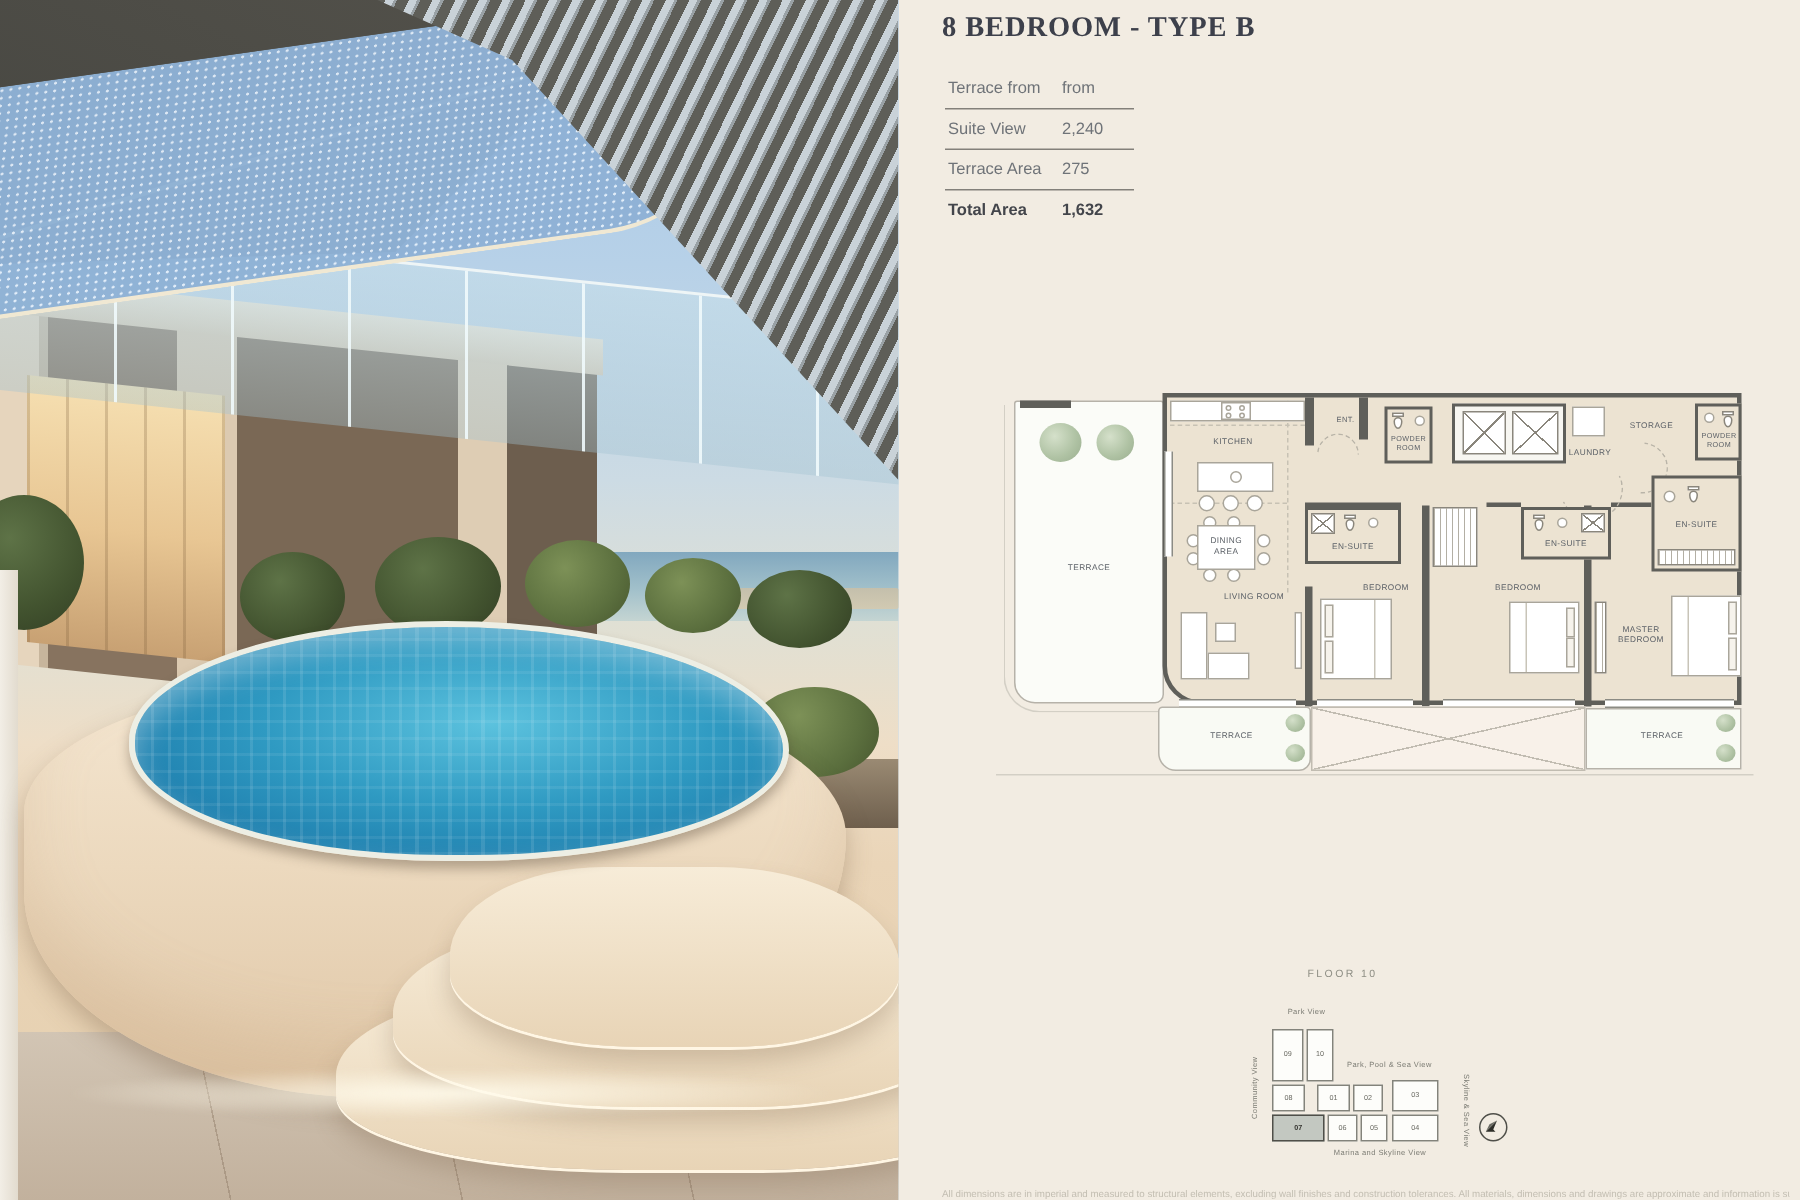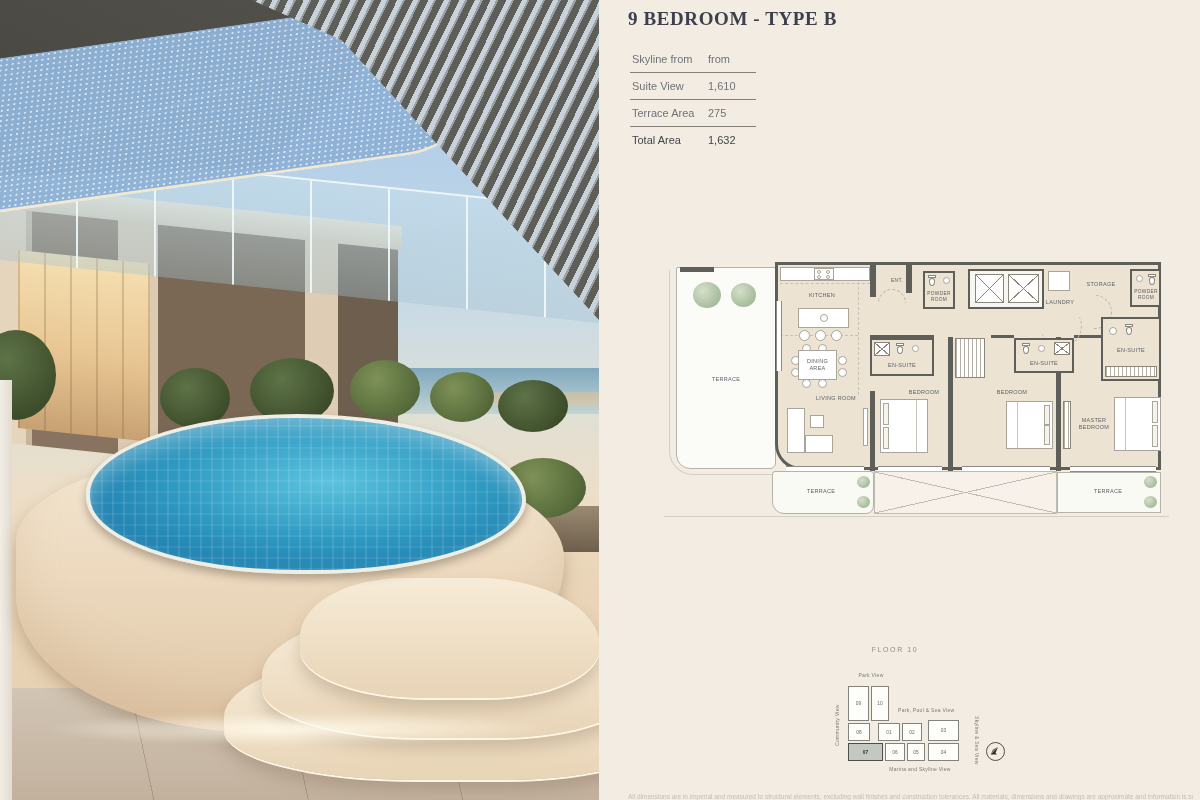--- a/index.html
+++ b/index.html
@@ -57,21 +57,21 @@
     box-shadow:inset 0 10px 20px rgba(255,255,255,.35),0 5px 8px rgba(70,55,40,.35);}
   .glow{position:absolute;left:40px;top:712px;width:520px;height:34px;border-radius:50%;
     background:radial-gradient(ellipse,rgba(255,250,234,.95),rgba(255,250,234,0) 70%);filter:blur(2px);}
 
   
   .title{position:absolute;left:628px;top:8px;font-family:"Liberation Serif",serif;font-size:19px;letter-spacing:.6px;color:#3d404b;font-weight:600;}
   .areas{position:absolute;left:630px;top:46px;width:126px;font-size:11px;color:#6f7378;}
   .arow{display:flex;justify-content:space-between;align-items:center;height:26px;padding:0 2px;}
   .arow .val{width:46px;}
   .adiv{border-top:1px solid #83807a;height:0;}
-  .arow.total{color:#43454b;font-weight:normal;}
+  .arow.total{color:#43454b;font-weight:bold;}
 
   
   .plan{position:absolute;left:676px;top:258px;width:487px;height:262px;font-size:5.5px;color:#5d6268;letter-spacing:.3px;}
   .plan .lbl{position:absolute;text-align:center;line-height:1.35;white-space:pre-line;}
   .t-outer{position:absolute;left:-7px;top:12px;width:104px;height:204px;border-left:1px solid #d3cfc5;border-bottom:1px solid #d3cfc5;border-bottom-left-radius:24px;}
   .gline{position:absolute;left:-12px;top:258px;width:505px;border-top:1px solid #d3cfc5;}
   .t-left{position:absolute;left:0;top:9px;width:98px;height:200px;background:#fbfcf8;border:1px solid #b6b2a9;border-radius:2px 2px 6px 14px;}
   .t-wall{position:absolute;left:3px;top:-1px;width:34px;height:5px;background:#5f5f5a;}
   .plant{position:absolute;border-radius:50%;background:radial-gradient(circle at 36% 34%,#d3dfc8,#abbf9f 58%,#94a989);opacity:.95;}
   .unit{position:absolute;left:99px;top:4px;width:386px;height:208px;background:#ece3d2;border:3px solid #5f5f5a;border-bottom-left-radius:26px;box-sizing:border-box;}
@@ -144,31 +144,31 @@
   <div class="bush light" style="left:420px;top:468px;width:74px;height:52px;"></div>
   <div class="bush light" style="left:500px;top:458px;width:86px;height:60px;"></div>
   <div class="pool-base"></div>
   <div class="step s3"></div>
   <div class="step s2"></div>
   <div class="step s1"></div>
   <div class="pool-water"></div>
   <div class="glow"></div>
 </div>
 
-<div class="title">9 BEDROOM - TYPE B</div>
+<div class="title">8 BEDROOM - TYPE B</div>
 
 <div class="areas">
   <div class="arow">
-    <span>Skyline from</span>
+    <span>Terrace from</span>
     <span class="val">from</span>
   </div>
   <div class="adiv"></div>
   <div class="arow">
     <span>Suite View</span>
-    <span class="val">1,610</span>
+    <span class="val">2,240</span>
   </div>
   <div class="adiv"></div>
   <div class="arow">
     <span>Terrace Area</span>
     <span class="val">275</span>
   </div>
   <div class="adiv"></div>
   <div class="arow total">
     <span>Total Area</span>
     <span class="val">1,632</span>

